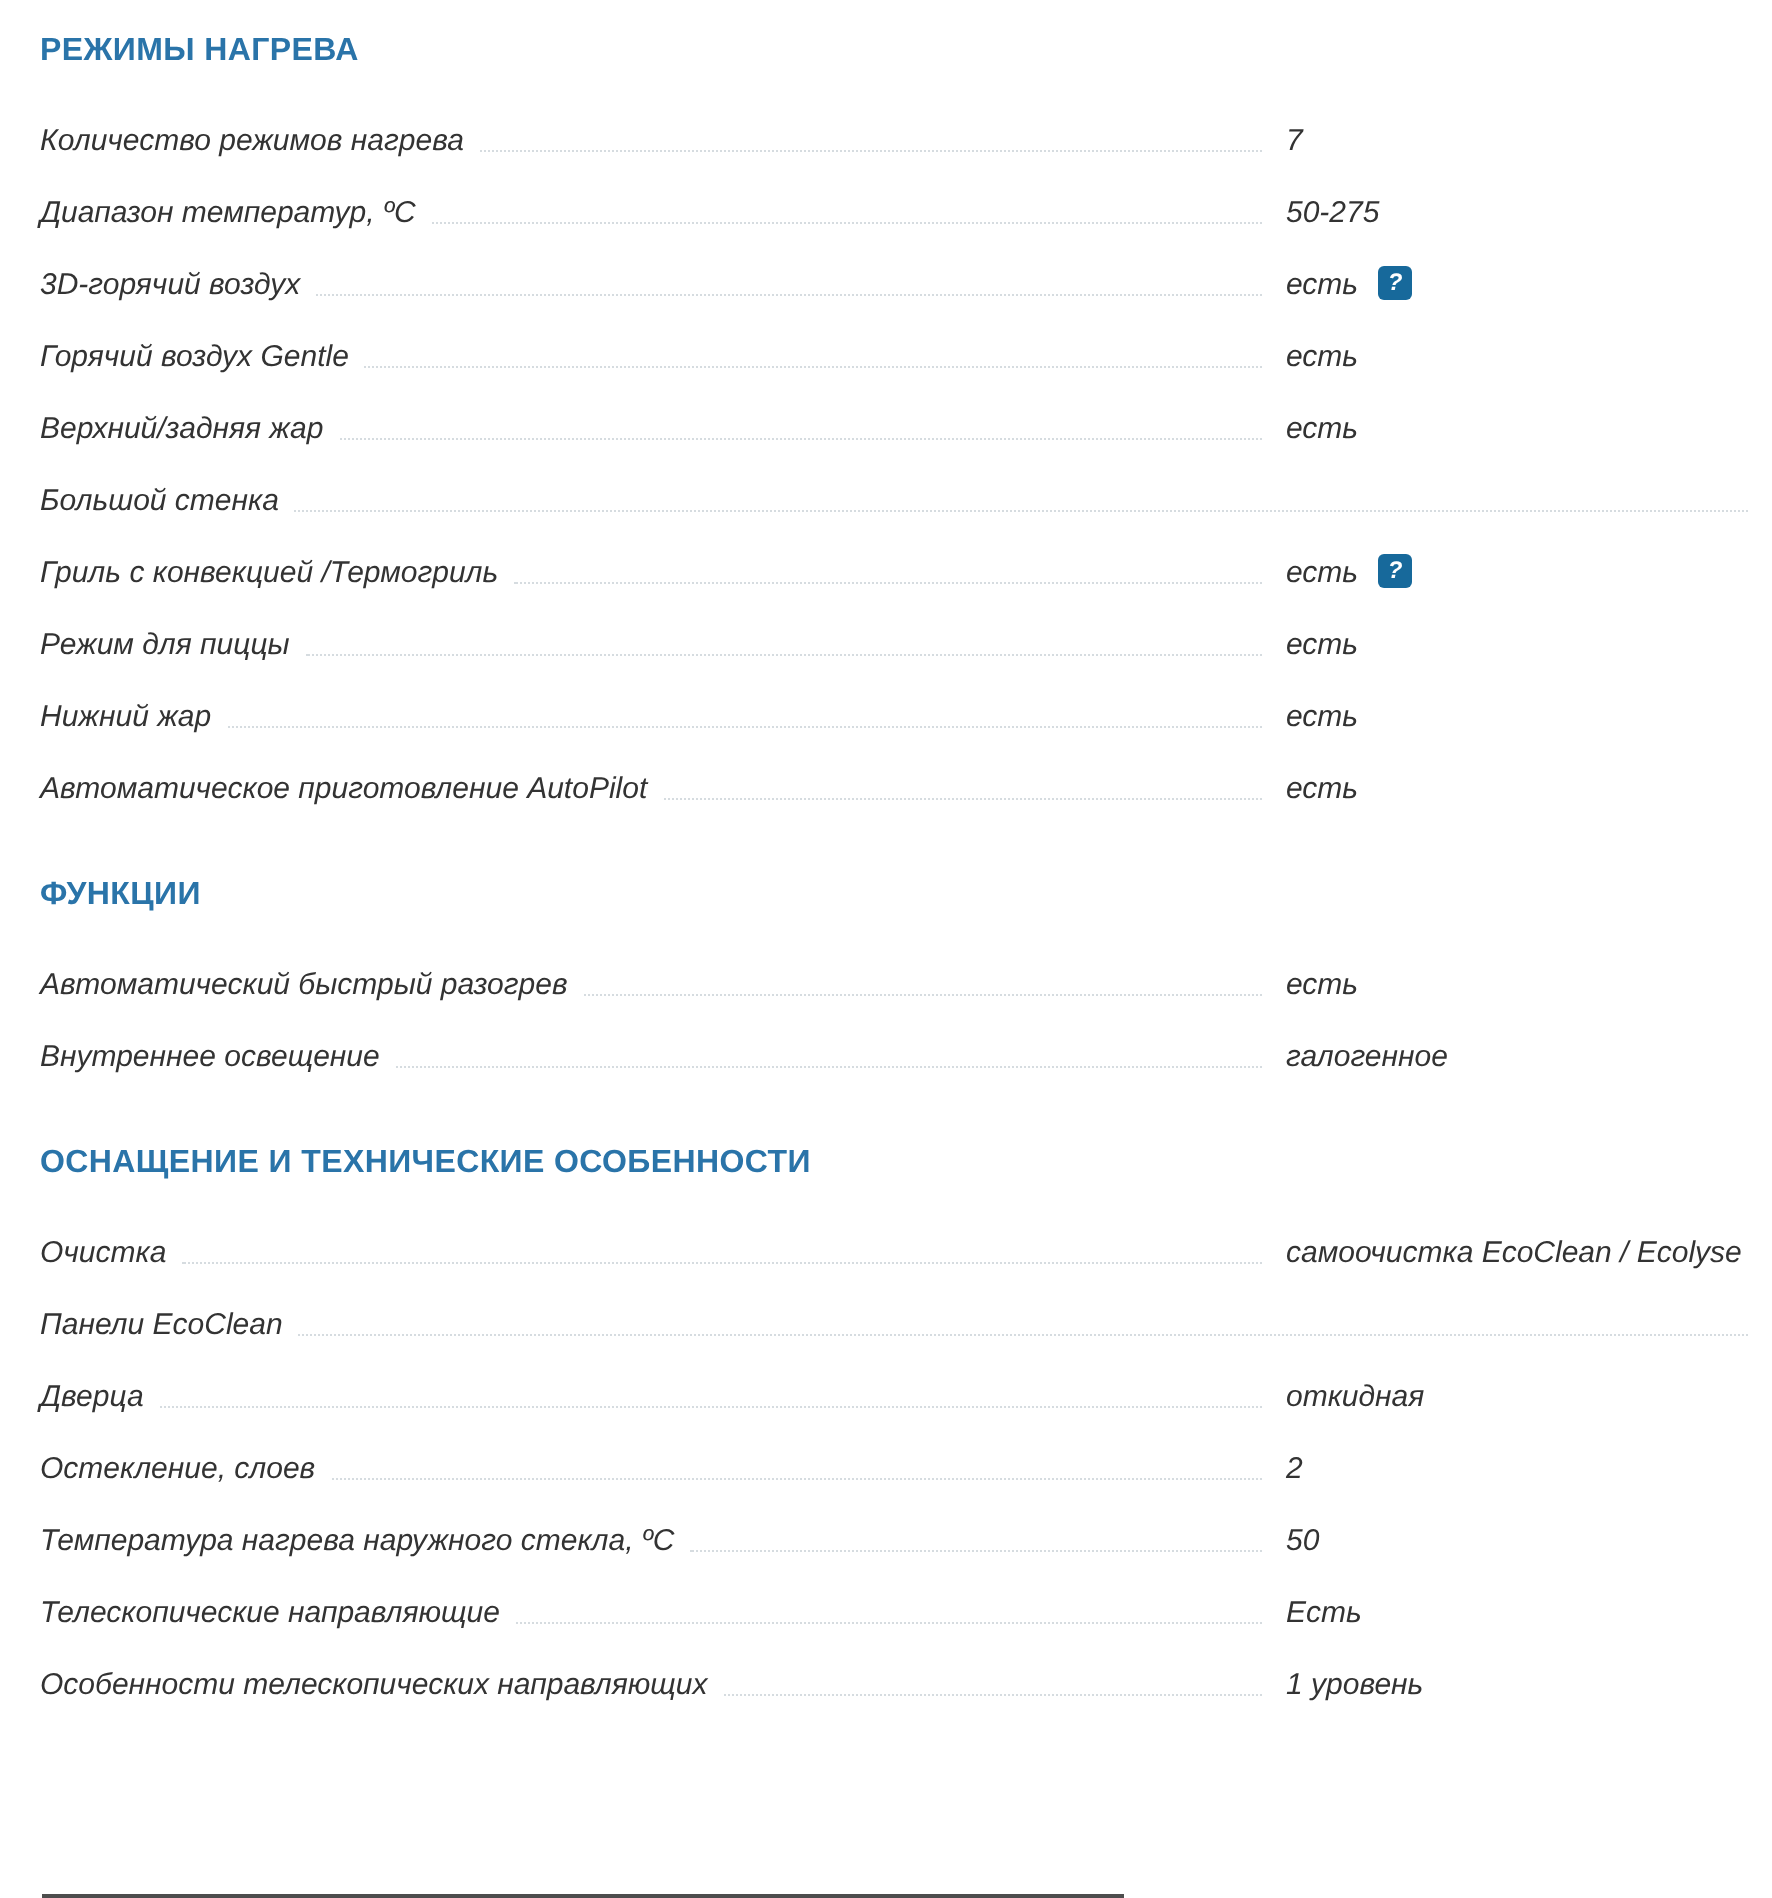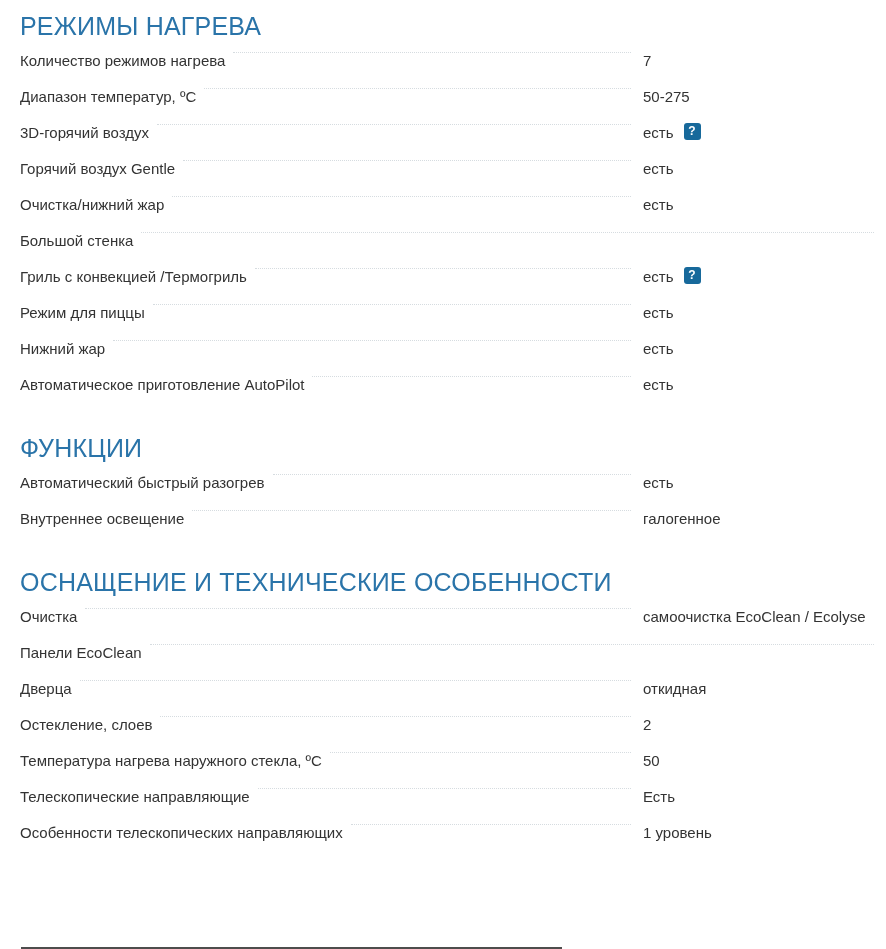--- a/index.html
+++ b/index.html
@@ -7,34 +7,35 @@
   body {
     width: 886px;
     height: 949px;
     position: relative;
     overflow: hidden;
     font-family: "Liberation Sans", "DejaVu Sans", sans-serif;
     color: var(--text, #333333);
   }
   .page { padding: 14px 0 0 20px; }
   .section-title {
-    font-size: 25px;
+    font-size: 16px;
     line-height: 24px;
-    font-weight: 400;
+    font-weight: 700;
     letter-spacing: 0.2px;
     color: var(--heading, #2a74a9);
     margin: 24px 0 14px 0;
   }
   .section:first-child .section-title { margin-top: 0; }
   .spec-row {
     display: flex;
-    align-items: flex-start;
+    align-items: flex-end;
     height: 36px;
     padding-bottom: 9px;
     width: 866px;
+    font-style: italic;
   }
   .spec-label {
     font-size: 15px;
     line-height: 17px;
     white-space: nowrap;
     padding-right: 8px;
     color: var(--text, #333333);
   }
   .leader {
     flex: 1 1 auto;
@@ -116,21 +117,21 @@
   <div class="spec-row">
     <span class="spec-label">Горячий воздух Gentle</span>
     <span class="leader"></span>
     <span class="spec-value-wrap">
       <span class="value-text">есть</span>
 
     </span>
   </div>
 
   <div class="spec-row">
-    <span class="spec-label">Очистка/нижний жар</span>
+    <span class="spec-label">Верхний/задняя жар</span>
     <span class="leader"></span>
     <span class="spec-value-wrap">
       <span class="value-text">есть</span>
 
     </span>
   </div>
 
   <div class="spec-row">
     <span class="spec-label">Большой стенка</span>
     <span class="leader"></span>

